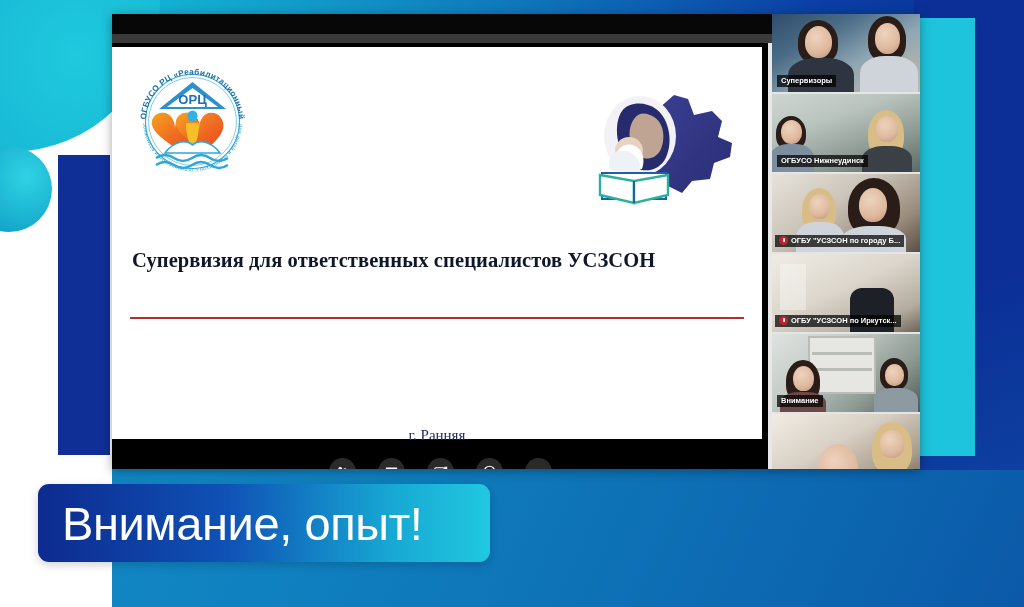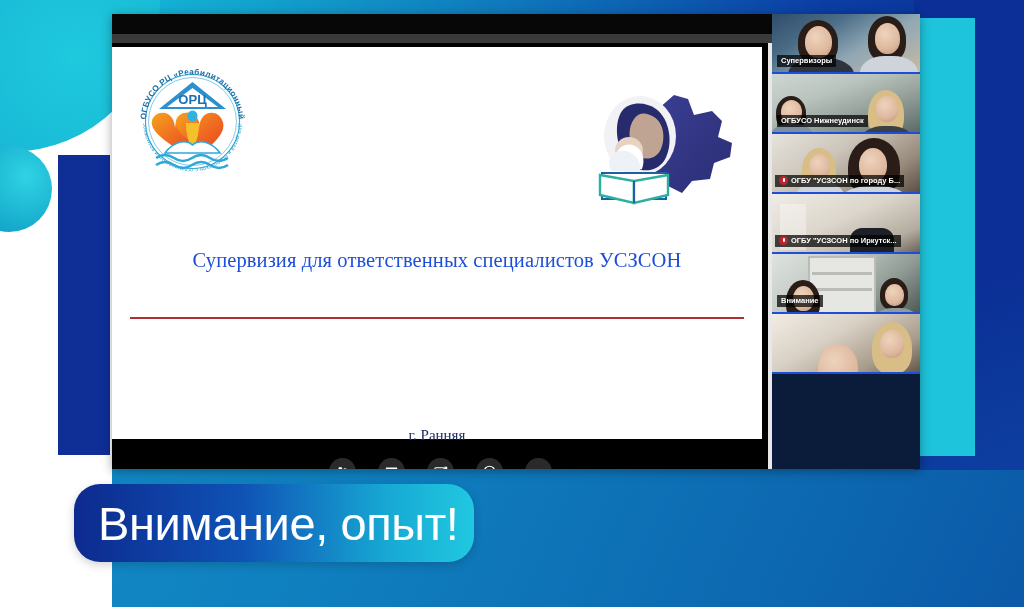--- a/index.html
+++ b/index.html
@@ -101,26 +101,25 @@
     width: 125px; height: 125px;
   }
   .slide-emblem {
     position: absolute; right: 12px; top: 42px;
     width: 168px; height: 120px;
   }
 
   .slide-title {
     position: absolute;
     left: 20px; top: 200px; width: 610px;
-    text-align: center;
     font-family: "Liberation Serif", serif;
-    font-weight: normal;
+    font-weight: bold;
     font-size: 20.5px;
     line-height: 1.28;
-    color: #1d4ed8;
+    color: #0f172a;
     letter-spacing: .1px;
   }
   .slide-rule {
     position: absolute;
     left: 18px; top: 270px; width: 614px; height: 2px;
     background: #b03030;
   }
   .slide-footer {
     position: absolute;
     left: 20px; top: 378px; width: 610px;
@@ -155,23 +154,23 @@
   
   .filmstrip {
     position: absolute;
     left: 660px; top: 0px;
     width: 148px; height: 455px;
     background: #0b1c3a;
     overflow: hidden;
   }
   .tile {
     position: relative;
-    width: 148px; height: 60px;
-    overflow: hidden;
-    border-bottom: 2px solid #1d4ed8;
+    width: 148px; height: 80px;
+    overflow: hidden;
+    border-bottom: 2px solid #e5e5e5;
     cursor: pointer;
   }
   .tile-name {
     position: absolute;
     left: 5px; bottom: 5px;
     max-width: 136px;
     background: rgba(0,0,0,.72);
     color: #ffffff;
     font-size: 7.5px;
     font-weight: bold;
@@ -219,26 +218,25 @@
     position: absolute;
     border-radius: 42% 42% 0 0;
     background: #2e3440;
   }
   .torso.light { background: #cfd4da; }
 
   
   .banner {
     position: absolute;
     left: 38px; top: 484px;
-    width: 400px; height: 78px;
-    border-radius: 26px;
+    width: 452px; height: 78px;
+    border-radius: 11px;
     background: linear-gradient(90deg, #0d2a8f 0%, #0f52b5 42%, #17a8d3 78%, #21c8e0 100%);
     display: flex; align-items: center;
     box-shadow: 0 3px 10px rgba(0,0,0,.18);
-    margin-left: 36px;
   }
   .banner-text {
     color: #ffffff;
     font-size: 47px;
     font-weight: 400;
     letter-spacing: -.4px;
     padding-left: 24px;
     white-space: nowrap;
   }
 </style>

